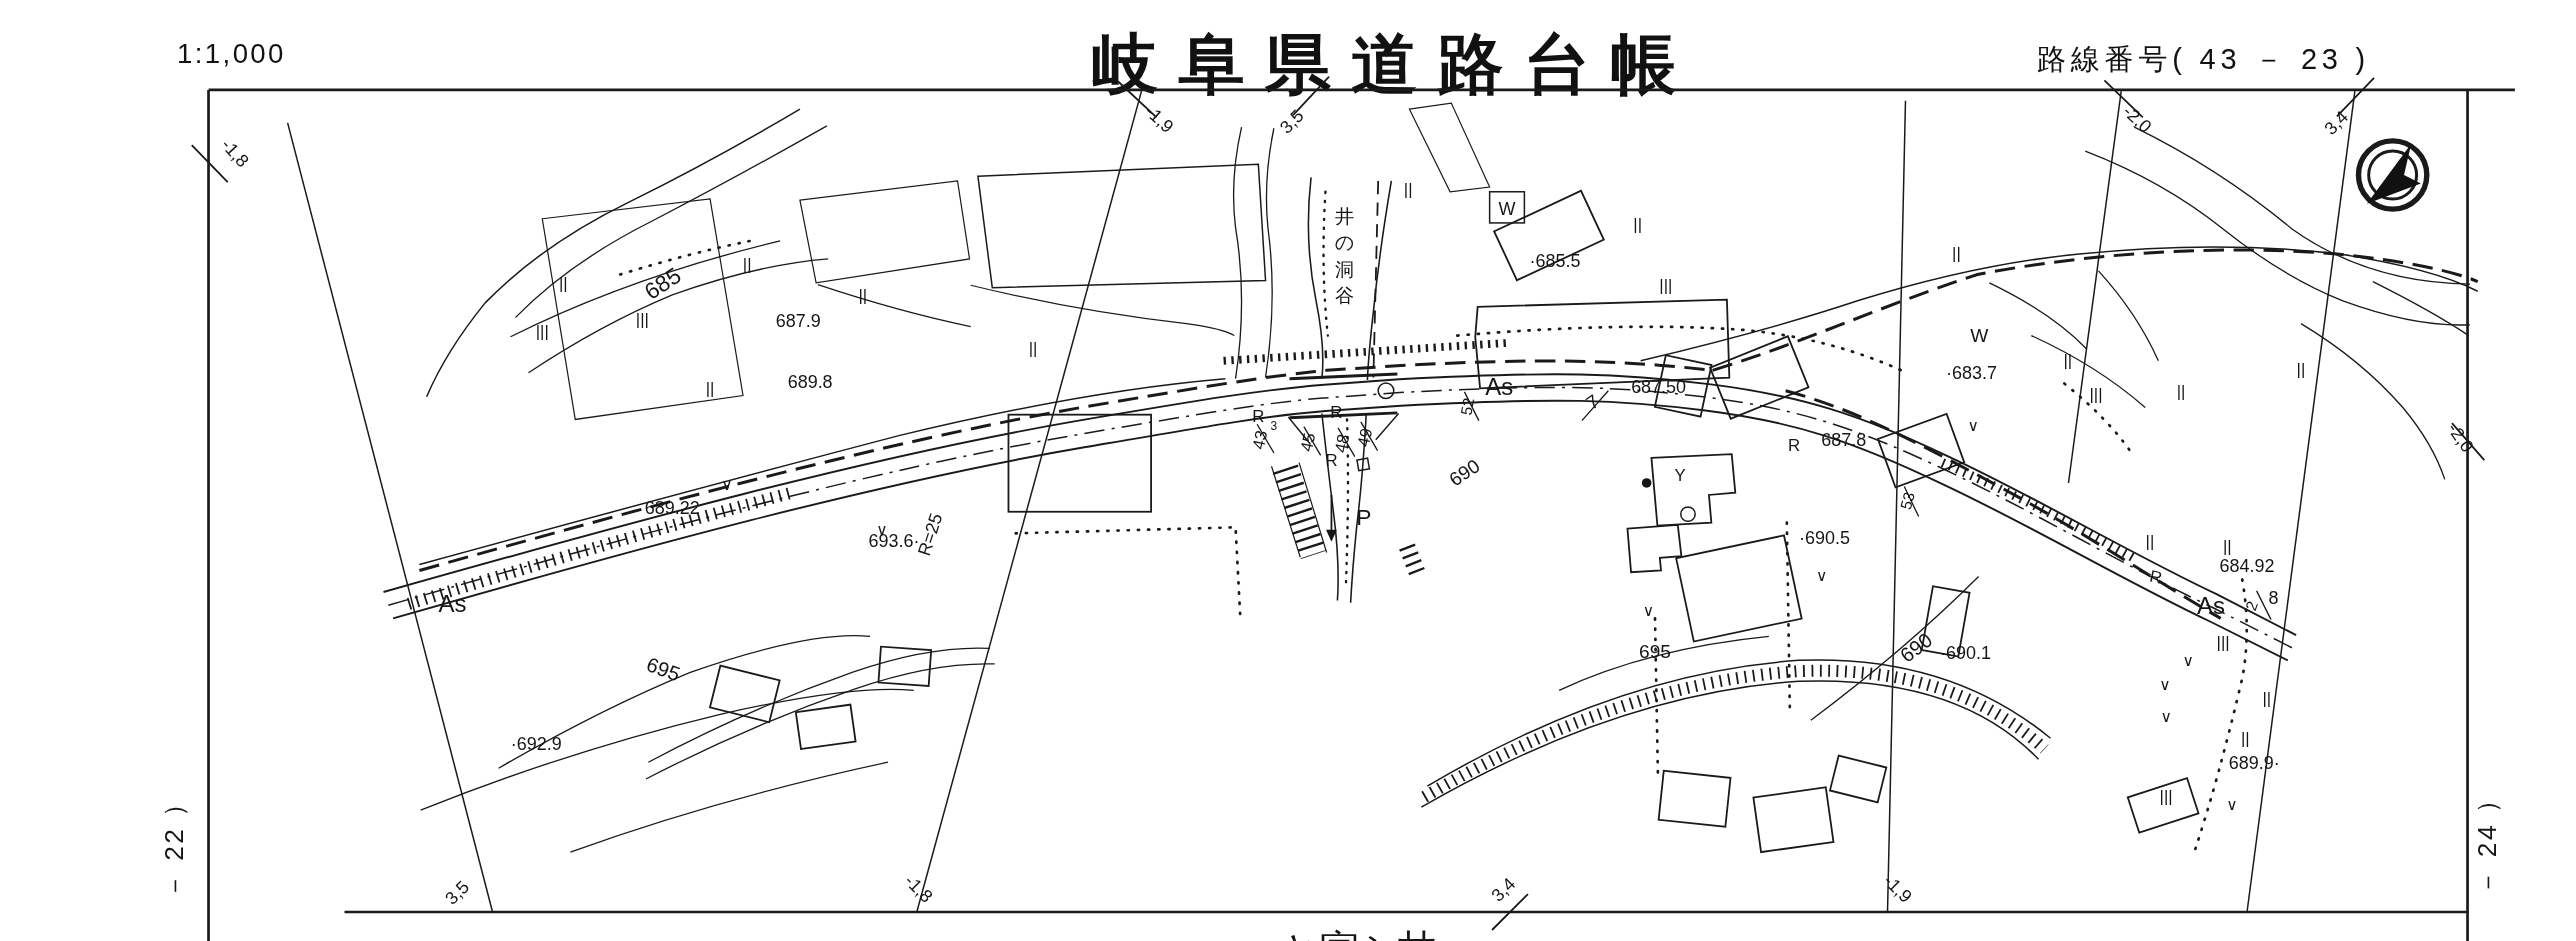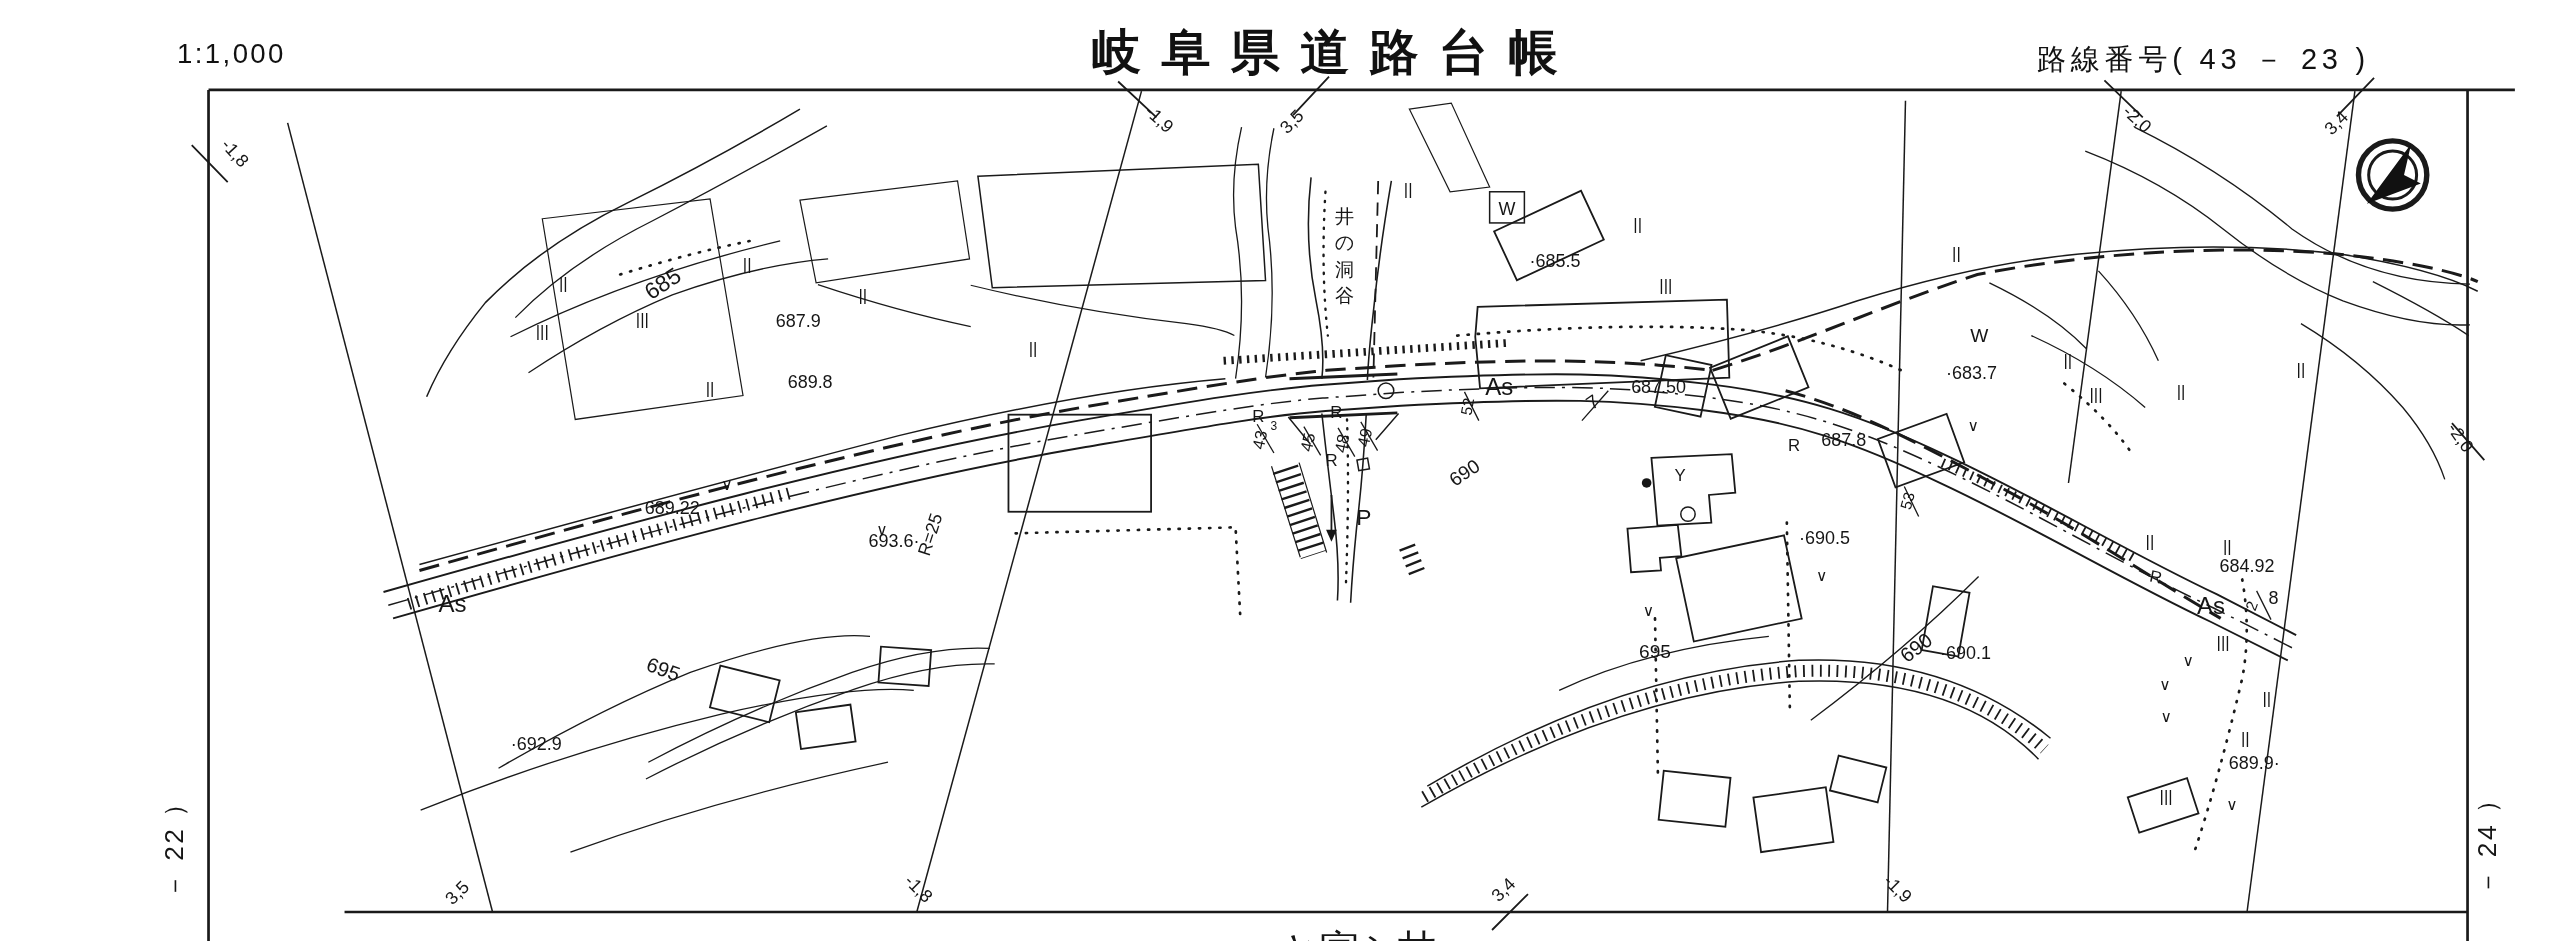--- a/index.html
+++ b/index.html
@@ -1,20 +1,20 @@
 <!DOCTYPE html>
 <html style="font-size:9.6px"><head>
 <meta charset="utf-8">
 <style>
   html,body{margin:0;padding:0;background:#ffffff;}
   #sheet{position:relative;width:2576px;height:942px;background:#ffffff;overflow:hidden;
          font-family:"Liberation Sans",sans-serif;color:#111;}
   .hdr{position:absolute;white-space:nowrap;color:#111;}
   #scale-text{left:157px;top:38px;font-size:27.6px;letter-spacing:2.4px;margin-left:20px;}
-  #title-text{left:1092px;top:20.4px;font-size:49px;font-weight:bold;letter-spacing:20.4px;}
+  #title-text{left:1092px;top:20.4px;font-size:66px;font-weight:bold;letter-spacing:20.4px;}
   #route-text{left:2037px;top:40px;font-size:29px;letter-spacing:4.8px;}
   svg{position:absolute;left:0;top:0;}
   svg text{font-family:"Liberation Sans",sans-serif;fill:#161616;}
   .ln{stroke:#1a1a1a;fill:none;}
 </style>
 </head>
 <body>
 
 <div id="sheet">
 

